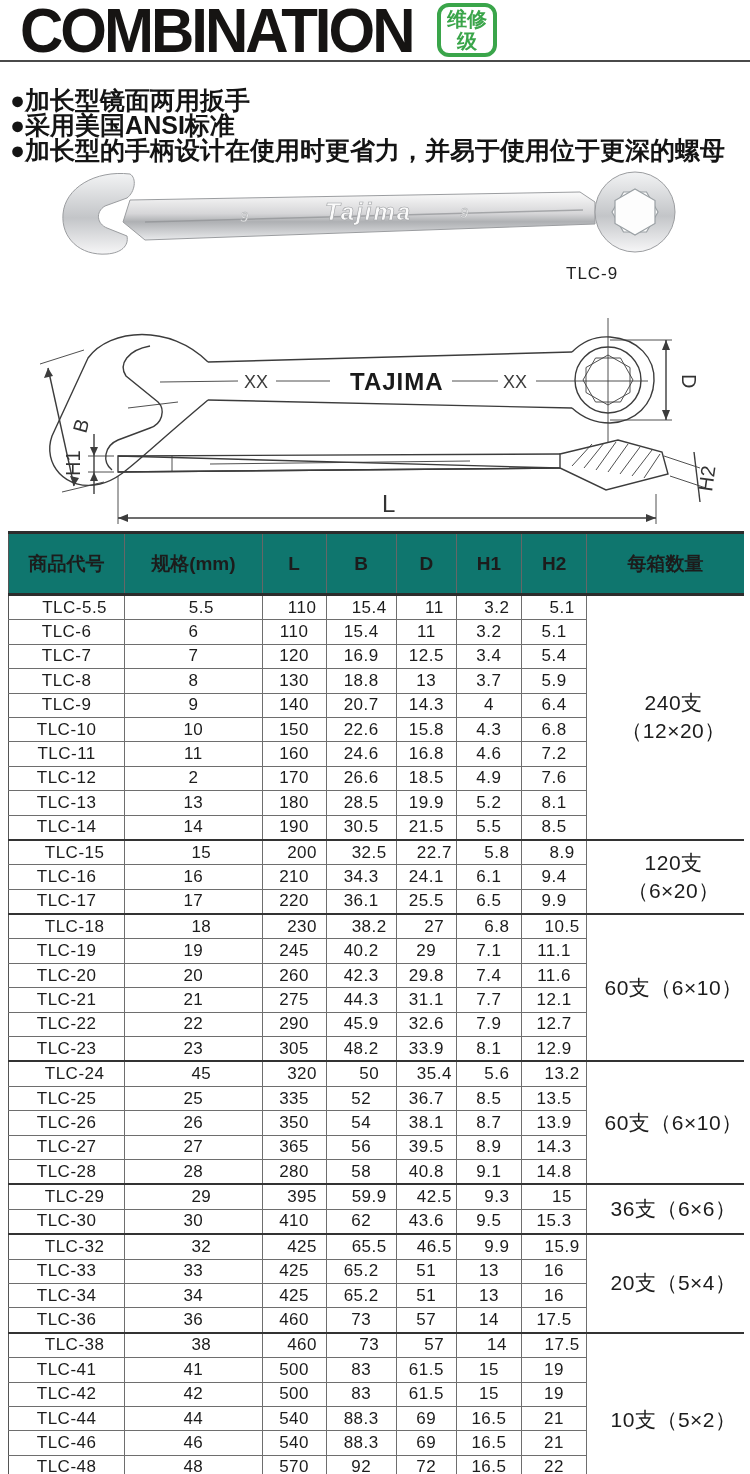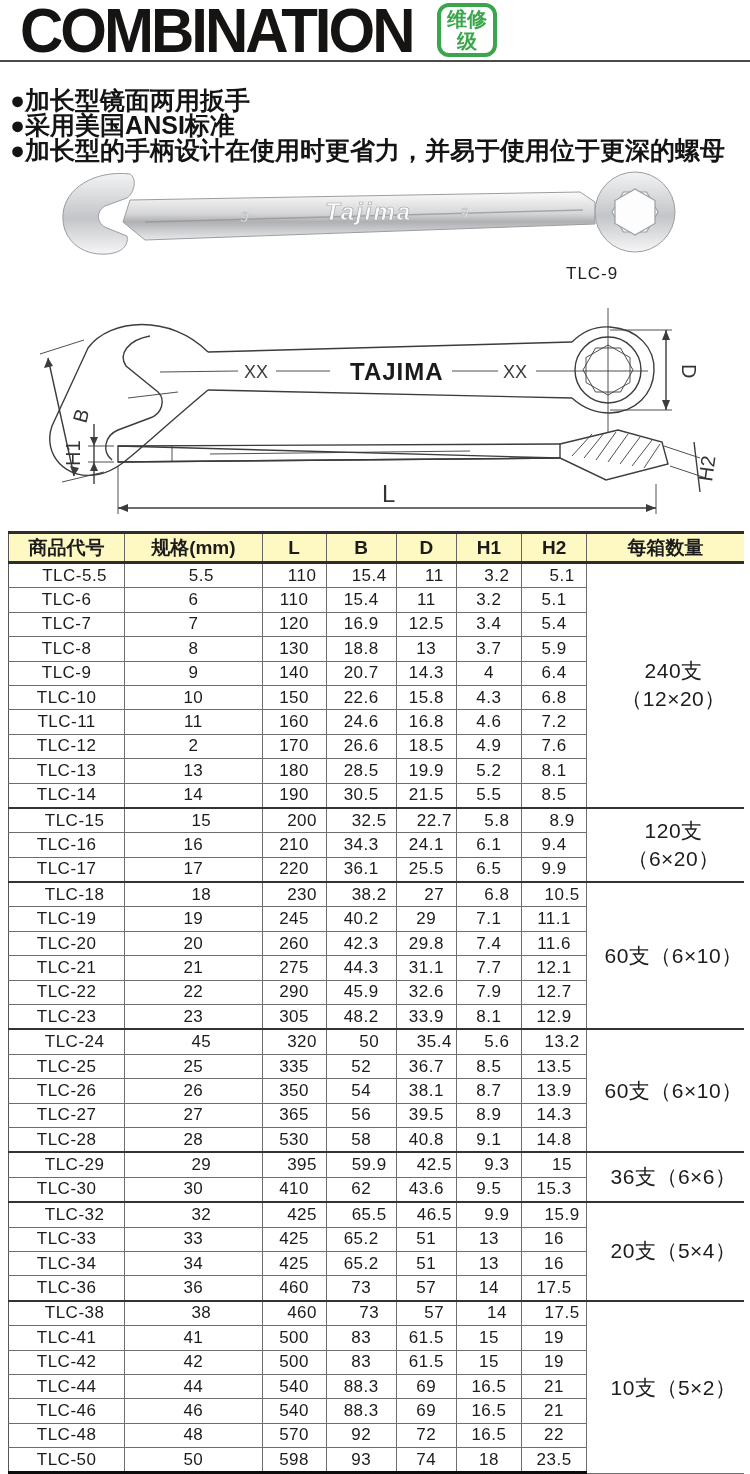--- a/index.html
+++ b/index.html
@@ -26,31 +26,31 @@
   .features{
     position:absolute;left:10px;top:88px;width:730px;
     font-size:25px;font-weight:600;line-height:25px;color:#141414;
   }
   
   .photo-wrap{position:absolute;left:35px;top:162px;width:680px;height:105px;}
   .photo-caption{
     position:absolute;left:566px;top:264px;font-size:17px;color:#222;letter-spacing:1px;
   }
   
-  .drawing-wrap{position:absolute;left:0;top:296px;width:750px;height:232px;text-align:center;}
+  .drawing-wrap{position:absolute;left:0;top:306px;width:750px;height:232px;text-align:center;}
   
   table.spec{
     position:absolute;left:8px;top:531px;width:736px;
     border-collapse:collapse;table-layout:fixed;
     font-size:17px;color:#1c1c1c;
   }
   table.spec th{
-    background:#fef9c3;font-weight:700;font-size:19px;
+    background:#0f766e;font-weight:700;font-size:19px;
     border-top:3px solid #2d2d2d;border-bottom:3px solid #2d2d2d;
-    border-left:1px solid #666;height:27px;padding:0;
+    border-left:1px solid #666;height:27px;padding:16px;
   }
   table.spec td{
     border:1px solid #6e6e6e;text-align:center;height:23.4px;padding:0;
     letter-spacing:0.5px;
   }
   table.spec th:first-child,table.spec td:first-child{border-left:1px solid #555;}
   table.spec th:last-child,table.spec td:last-child{border-right:none;text-align:center;}
   table.spec tr.group-start td{border-top:2px solid #333;padding-left:16px;}
   table.spec tr:last-child td{border-bottom:5px solid #0c0c0c;}
   td.qty{font-size:21px;letter-spacing:0;}
@@ -420,21 +420,21 @@
         <td>27</td>
         <td>365</td>
         <td>56</td>
         <td>39.5</td>
         <td>8.9</td>
         <td>14.3</td>
       </tr>
       <tr>
         <td>TLC-28</td>
         <td>28</td>
-        <td>530</td>
+        <td>280</td>
         <td>58</td>
         <td>40.8</td>
         <td>9.1</td>
         <td>14.8</td>
       </tr>
       <tr class="group-start">
         <td>TLC-29</td>
         <td>29</td>
         <td>395</td>
         <td>59.9</td>

